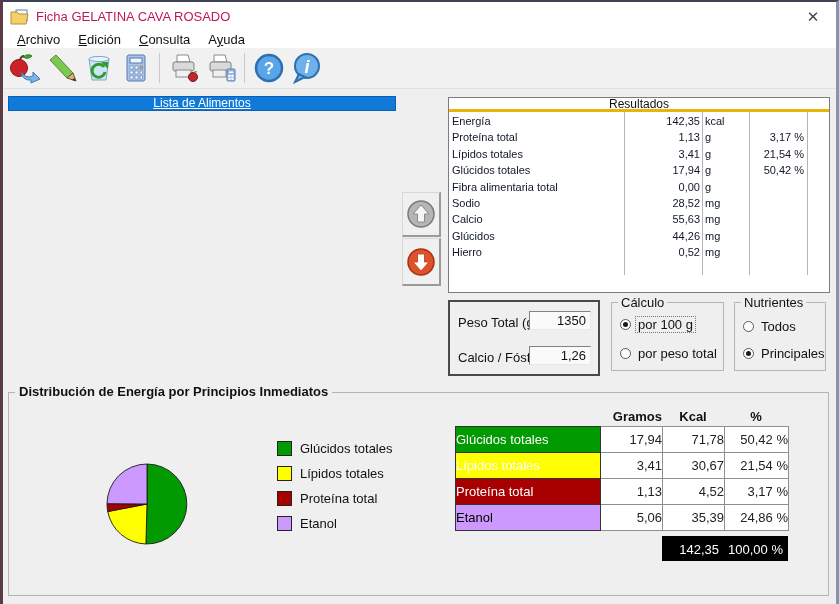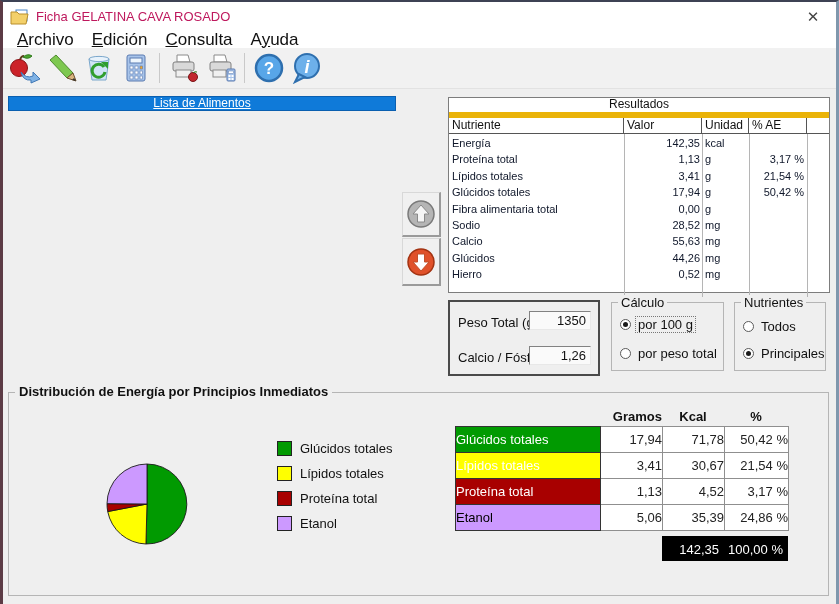--- a/index.html
+++ b/index.html
@@ -9,42 +9,42 @@
     border-left:3px solid #5c3b45;border-top:2px solid #3d4254;border-right:3px solid #8097ad;
     overflow:hidden;}
   
   .titlebar{position:absolute;left:0;top:0;width:833px;height:29px;background:#ffffff;display:flex;align-items:center;}
   .title-icon{margin-left:7px;width:19px;height:16px;}
   .title-text{margin-left:7px;font-size:13px;color:#be185d;}
   .close-btn{position:absolute;right:0;top:0;width:46px;height:29px;display:flex;align-items:center;justify-content:center;
     font-size:15px;color:#444;cursor:pointer;}
   
   .menubar{position:absolute;left:0;top:29px;width:833px;height:17px;background:#ffffff;display:flex;align-items:center;padding-left:5px;}
-  .menu-item{font-size:17px;color:#111;padding:0 9px;cursor:pointer;}
+  .menu-item{font-size:13px;color:#111;padding:0 9px;cursor:pointer;}
   .menu-item .u{text-decoration:underline;}
   
   .toolbar{position:absolute;left:0;top:46px;width:833px;height:41px;background:#f1f1f1;border-bottom:1px solid #e2e2e2;
     display:flex;align-items:center;padding-left:3px;}
   .tool-btn{width:37px;height:36px;display:flex;align-items:center;justify-content:center;cursor:pointer;}
   .tool-sep{width:1px;height:30px;background:#c9c9c9;margin:0 5px;}
   
   .list-header{position:absolute;left:5px;top:94px;width:388px;height:15px;background:#0f7ad9;border:1px solid #0a5fb0;
     color:#fff;font-size:12px;text-align:center;line-height:13px;text-decoration:underline;}
   .list-box{position:absolute;left:5px;top:109px;width:388px;height:252px;background:#ffffff;border:1px solid #9a9a9a;border-top:none;
     padding-top:1px;}
   .list-item{height:15px;line-height:15px;font-size:13px;color:#111;padding-left:2px;white-space:nowrap;cursor:pointer;}
   .list-item.selected{background:#0a76d8;color:#ffffff;}
   
   .move-btn{position:absolute;left:399px;width:39px;background:#f0f0f0;border:1px solid #d8d8d8;
     border-right:2px solid #9a9a9a;border-bottom:2px solid #9a9a9a;display:flex;align-items:center;justify-content:center;cursor:pointer;}
   .move-up{top:190px;height:45px;}
   .move-down{top:236px;height:48px;}
   
   .results{position:absolute;left:445px;top:95px;width:382px;height:196px;background:#ffffff;border:1px solid #7d7d7d;}
-  .results-title{height:20px;border-bottom:6px solid #eab308;text-align:center;font-size:12px;line-height:13px;color:#111;}
+  .results-title{height:14px;border-bottom:3px solid #eab308;text-align:center;font-size:12px;line-height:13px;color:#111;}
   .results-head{display:flex;height:16px;border-bottom:1px solid #555;font-size:12px;color:#111;}
   .rh{border-right:1px solid #555;line-height:15px;padding-left:3px;}
   .rh1{width:175px;} .rh2{width:78px;} .rh3{width:47px;} .rh4{width:58px;} .rh5{flex:1;border-right:none;}
   .results-body{position:relative;height:163px;font-size:11px;color:#0f172a;padding-top:1px;}
   .vline{position:absolute;top:0;bottom:0;width:1px;background:#b5b5b5;}
   .rrow{display:flex;height:16.4px;line-height:16px;position:relative;}
   .rc1{width:175px;padding-left:3px;}
   .rc2{width:78px;text-align:right;padding-right:2px;}
   .rc3{width:47px;padding-left:3px;}
   .rc4{width:58px;text-align:right;padding-right:3px;}
@@ -194,27 +194,20 @@
   </div>
   <div class="move-btn move-down">
     <svg width="30" height="30" viewBox="0 0 30 30">
       <circle cx="15" cy="15" r="13" fill="#e0512a" stroke="#a33312" stroke-width="1.5"></circle>
       <polygon points="15,24 7,15 11.5,15 11.5,7 18.5,7 18.5,15 23,15" fill="#ffffff" stroke="#c1502a"></polygon>
     </svg>
   </div>
 
   <div class="results">
     <div class="results-title">Resultados</div>
-    <div class="results-head">
-      <div class="rh rh1">Nutriente</div>
-      <div class="rh rh2">Valor</div>
-      <div class="rh rh3">Unidad</div>
-      <div class="rh rh4">% AE</div>
-      <div class="rh rh5"></div>
-    </div>
     <div class="results-body">
       <div class="vline" style="left:175px"></div>
       <div class="vline" style="left:253px"></div>
       <div class="vline" style="left:300px"></div>
       <div class="vline" style="left:358px"></div>
       <div class="rrow">
           <div class="rc1">Energía</div>
           <div class="rc2">142,35</div>
           <div class="rc3">kcal</div>
           <div class="rc4"></div>

